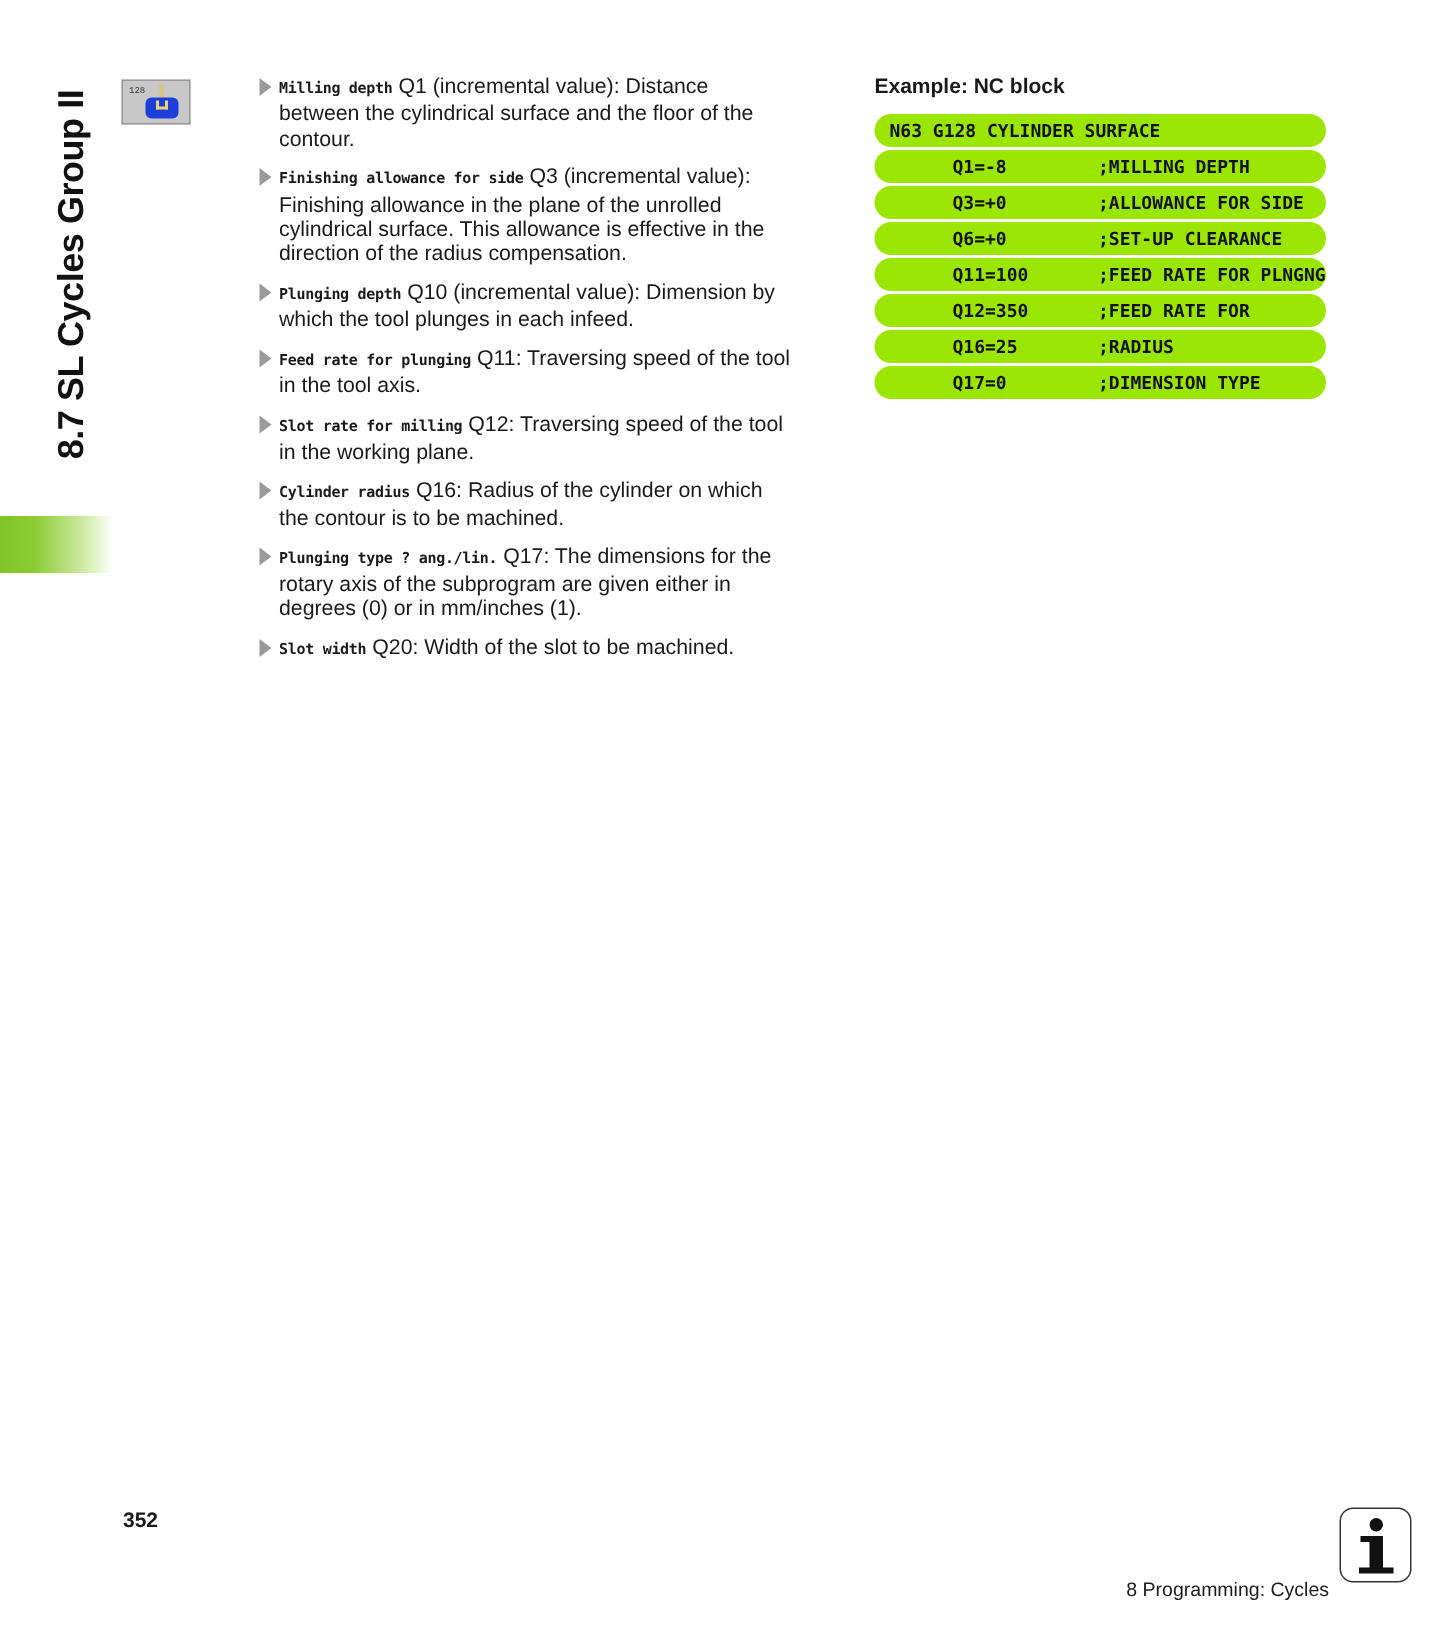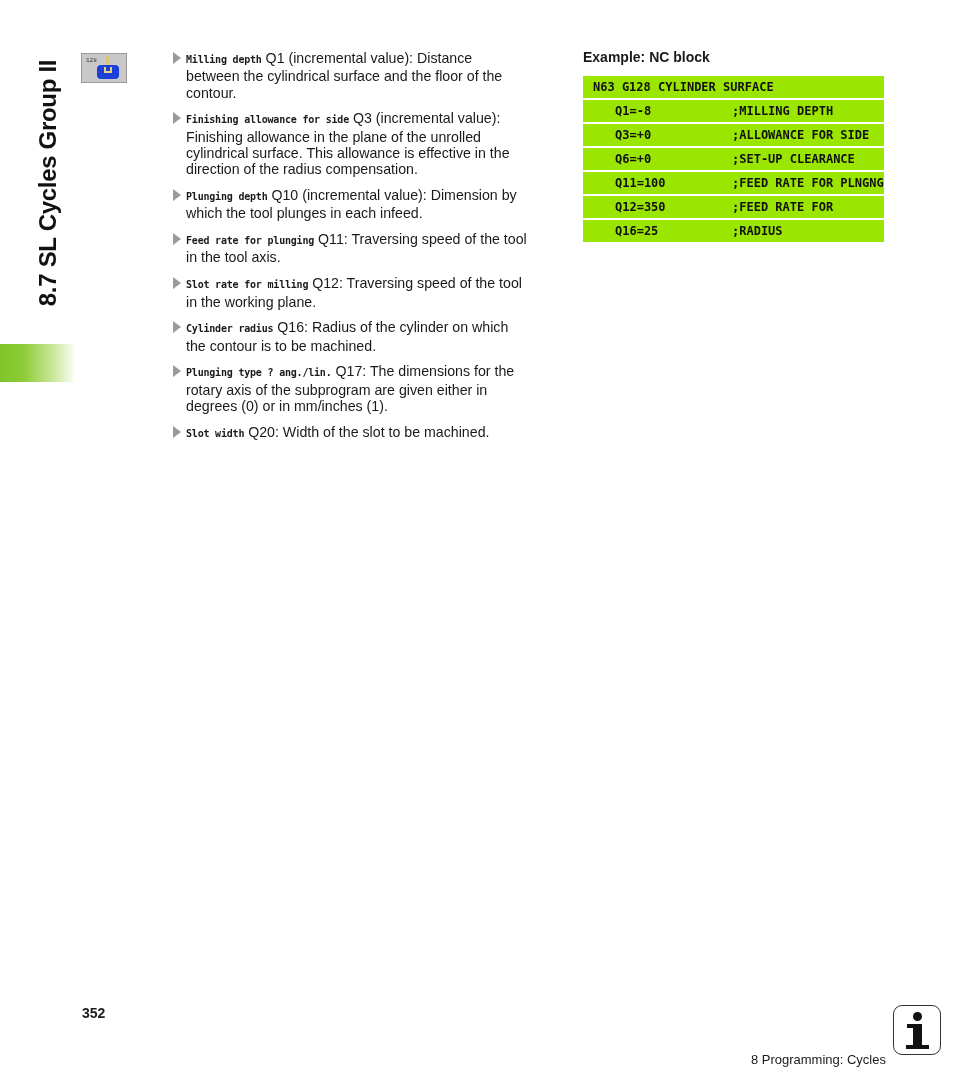--- a/index.html
+++ b/index.html
@@ -20,23 +20,23 @@
 
   .params { position:absolute; left:172px; top:50px; width:356px; }
   .param { position:relative; padding-left:14px; font-size:14.2px; line-height:16.3px; margin-bottom:9.5px; }
   .param .arrow { position:absolute; left:1px; top:2px; width:0; height:0;
      border-top:6px solid transparent; border-bottom:6px solid transparent; border-left:8px solid #9a9a9a; }
   .param .kw { font-family:"DejaVu Sans Mono", monospace; font-weight:bold; font-size:10px; letter-spacing:-0.2px; }
 
   .example { position:absolute; left:545px; top:49px; width:301px;margin-left:38px; }
   .example h3 { margin:0 0 11px 0; font-size:14px; font-weight:bold; }
   .nc-row { height:22px; background:#9be600; margin-bottom:2px; position:relative;
-     font-family:"DejaVu Sans Mono", monospace; font-weight:bold; font-size:12px; line-height:22px; color:#111; }
+     font-family:"DejaVu Sans Mono", monospace; font-weight:bold; font-size:12px; line-height:22px; color:#111;border-radius:11px; }
   .nc-row.head { padding-left:10px; }
-  .nc-row .q { position:absolute; left:32px; }
+  .nc-row .q { position:absolute; left:52px; }
   .nc-row .c { position:absolute; left:149px; }
 
   .footer-page { position:absolute; left:82px; top:1005px; font-size:14px; font-weight:bold; }
   .footer-chapter { position:absolute; right:68px; top:1052px; font-size:13px; }
   .info-icon { position:absolute; left:893px; top:1005px; width:48px; height:50px;
      border:1.5px solid #333; border-radius:9px; box-sizing:border-box; }
   .info-icon .dot { position:absolute; left:19px; top:6px; width:9px; height:9px; border-radius:50%; background:#111; }
   .info-icon .stem { position:absolute; left:19px; top:18px; width:9px; height:22px; background:#111; }
   .info-icon .serif-top { position:absolute; left:13px; top:18px; width:12px; height:4px; background:#111; }
   .info-icon .serif-bot { position:absolute; left:12px; top:39px; width:23px; height:4px; background:#111; }
@@ -87,20 +87,24 @@
       <span class="c">;FEED RATE FOR PLNGNG</span>
     </div>
   <div class="nc-row">
       <span class="q">Q12=350</span>
       <span class="c">;FEED RATE FOR MILLING</span>
     </div>
   <div class="nc-row">
       <span class="q">Q16=25</span>
       <span class="c">;RADIUS</span>
     </div>
+  <div class="nc-row">
+      <span class="q">Q17=0</span>
+      <span class="c">;DIMENSION TYPE</span>
+    </div>
 </div>
 
 <div class="footer-page">352</div>
 <div class="footer-chapter">8 Programming: Cycles</div>
 <div class="info-icon">
   <span class="dot"></span>
   <span class="serif-top"></span>
   <span class="stem"></span>
   <span class="serif-bot"></span>
 </div>

